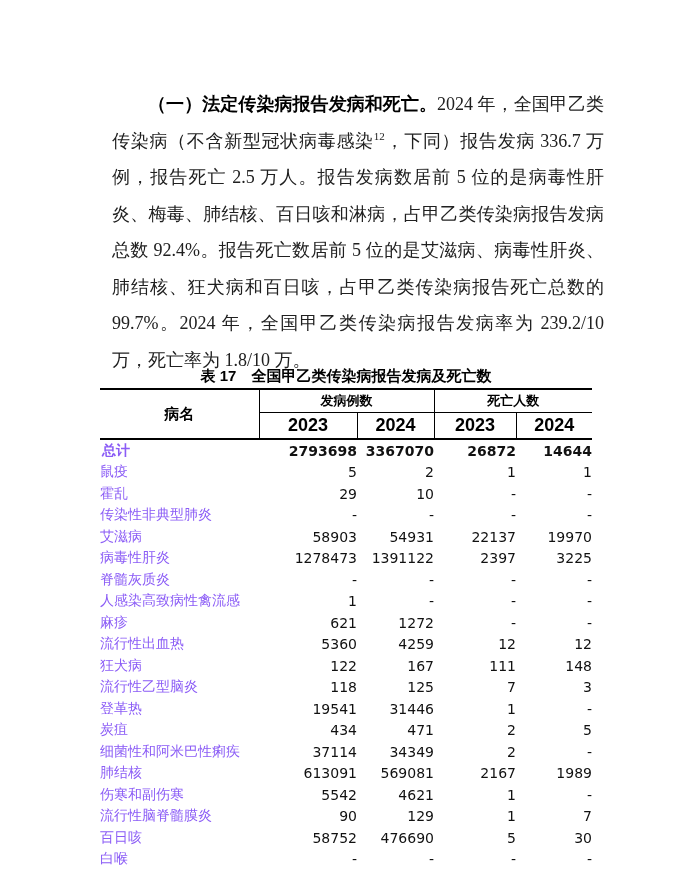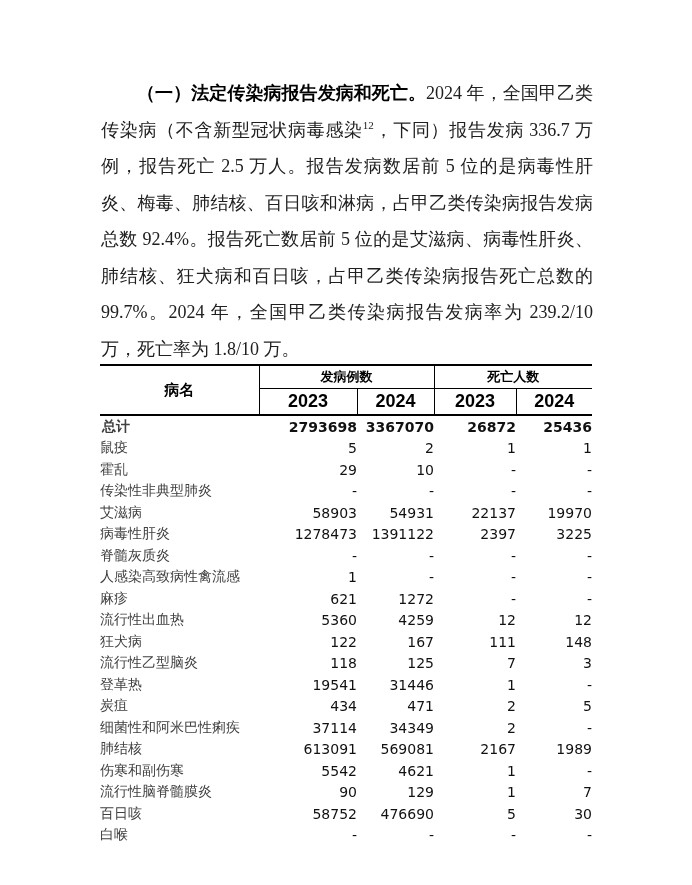--- a/index.html
+++ b/index.html
@@ -10,21 +10,21 @@
     background:#ffffff;
     color:#1c1c1c;
     font-family:"Liberation Serif","DejaVu Serif",serif;
     overflow:hidden;
   }
   
   .para {
     position:absolute;
     top:74px; left:100px;
     width:492px;
-    margin:1px;
+    margin:12px;
     font-size:18px;
     line-height:36.5px;
     text-align:justify;
     text-indent:36px;
     color:#202020;
   }
   .para b { font-weight:bold; color:#000; }
   .para sup {
     font-size:11px;
     vertical-align:super;
@@ -82,21 +82,21 @@
     font-family:"DejaVu Sans","Liberation Sans",sans-serif;
   }
   table.stats td {
     height:21.5px;
     padding:0;
     vertical-align:middle;
   }
   td.name {
     padding-left:11px;
     font-size:14px;
-    color:#404040;
+    color:#8b5cf6;
     white-space:nowrap;
     overflow:hidden;
   }
   tr.total td.name { padding-left:2px; font-weight:bold; }
   td.num {
     text-align:right;
     padding-right:7px;
     font-family:"DejaVu Sans","Liberation Sans",sans-serif;
     font-size:14px;
     color:#111;
@@ -104,20 +104,21 @@
   tr.total td.num { font-weight:bold; }
 </style>
 </head>
 <body>
 
 <div class="page">
 
   <p class="para"><b>（一）法定传染病报告发病和死亡。</b><span>2024 年，全国甲乙类传染病（不含新型冠状病毒感染</span><sup>12</sup><span>，下同）报告发病 336.7 万例，报告死亡 2.5 万人。报告发病数居前 5 位的是病毒性肝炎、梅毒、肺结核、百日咳和淋病，占甲乙类传染病报告发病总数 92.4%。报告死亡数居前 5 位的是艾滋病、病毒性肝炎、肺结核、狂犬病和百日咳，占甲乙类传染病报告死亡总数的 99.7%。2024 年，全国甲乙类传染病报告发病率为 239.2/10 万，死亡率为 1.8/10 万。</span></p>
 
   <div class="table-block">
+    <div class="table-title">表 17　全国甲乙类传染病报告发病及死亡数</div>
 
     <table class="stats">
       <colgroup>
         <col class="c-name">
           <col class="c1">
           <col class="c2">
           <col class="c3">
           <col class="c4">
       </colgroup>
       <thead>
@@ -132,21 +133,21 @@
           <th class="yr">2023</th>
           <th class="yr">2024</th>
         </tr>
       </thead>
       <tbody id="tbody">
           <tr class="total">
             <td class="name">总计</td>
             <td class="num">2793698</td>
             <td class="num">3367070</td>
             <td class="num">26872</td>
-            <td class="num">25436</td>
+            <td class="num">14644</td>
           </tr>
           <tr>
             <td class="name">鼠疫</td>
             <td class="num">5</td>
             <td class="num">2</td>
             <td class="num">1</td>
             <td class="num">1</td>
           </tr>
           <tr>
             <td class="name">霍乱</td>

